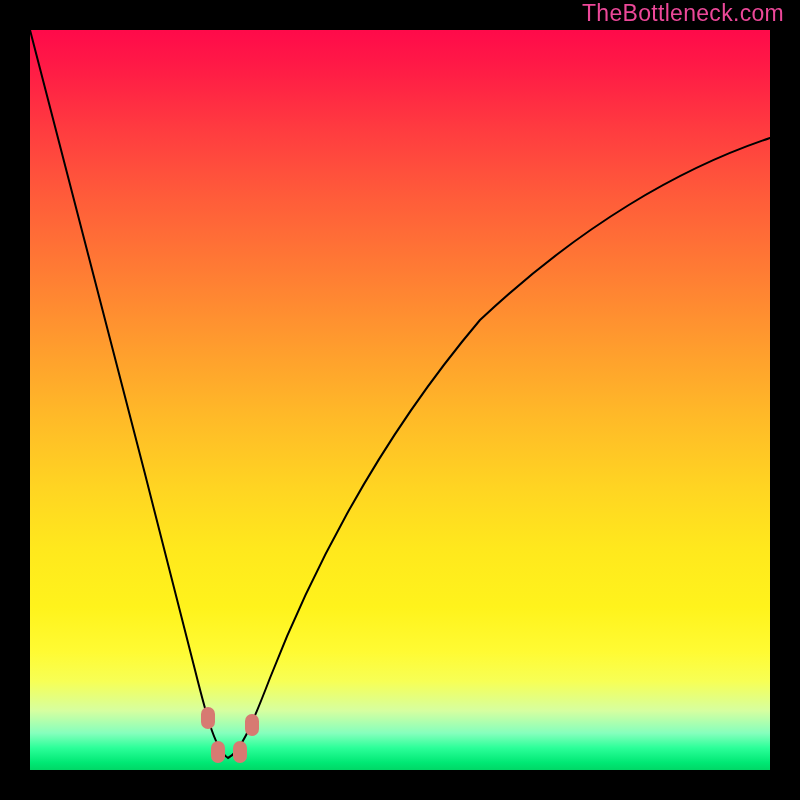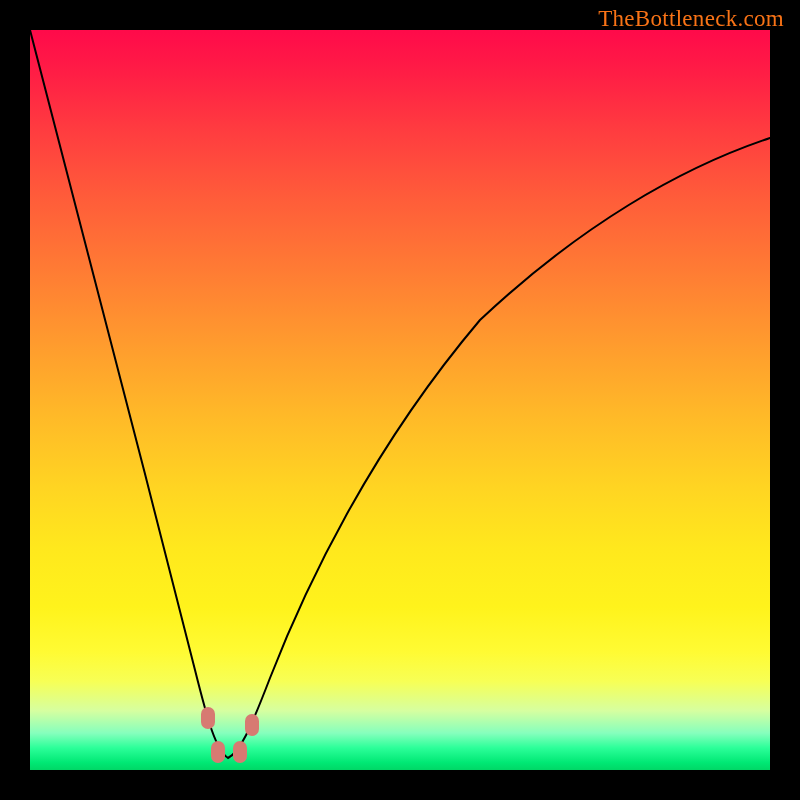--- a/index.html
+++ b/index.html
@@ -33,28 +33,27 @@
       #f7ff55 88%,
       #d6ffa0 92%,
       #86ffbd 95%,
       #2cff99 97%,
       #00e874 99%,
       #00d766 100%
     );
   }
   .watermark {
     position: absolute;
-    top: 6px;
+    top: 0;
     right: 16px;
-    color: #f97316;
+    color: #ec4899;
     font-size: 23px;
     font-weight: 500;
     letter-spacing: 0.3px;
     user-select: none;
-    font-family: Liberation Serif, serif;
   }
   svg.curve {
     position: absolute;
     left: 0;
     top: 0;
     width: 740px;
     height: 740px;
     overflow: visible;
   }
   .curve-path {

